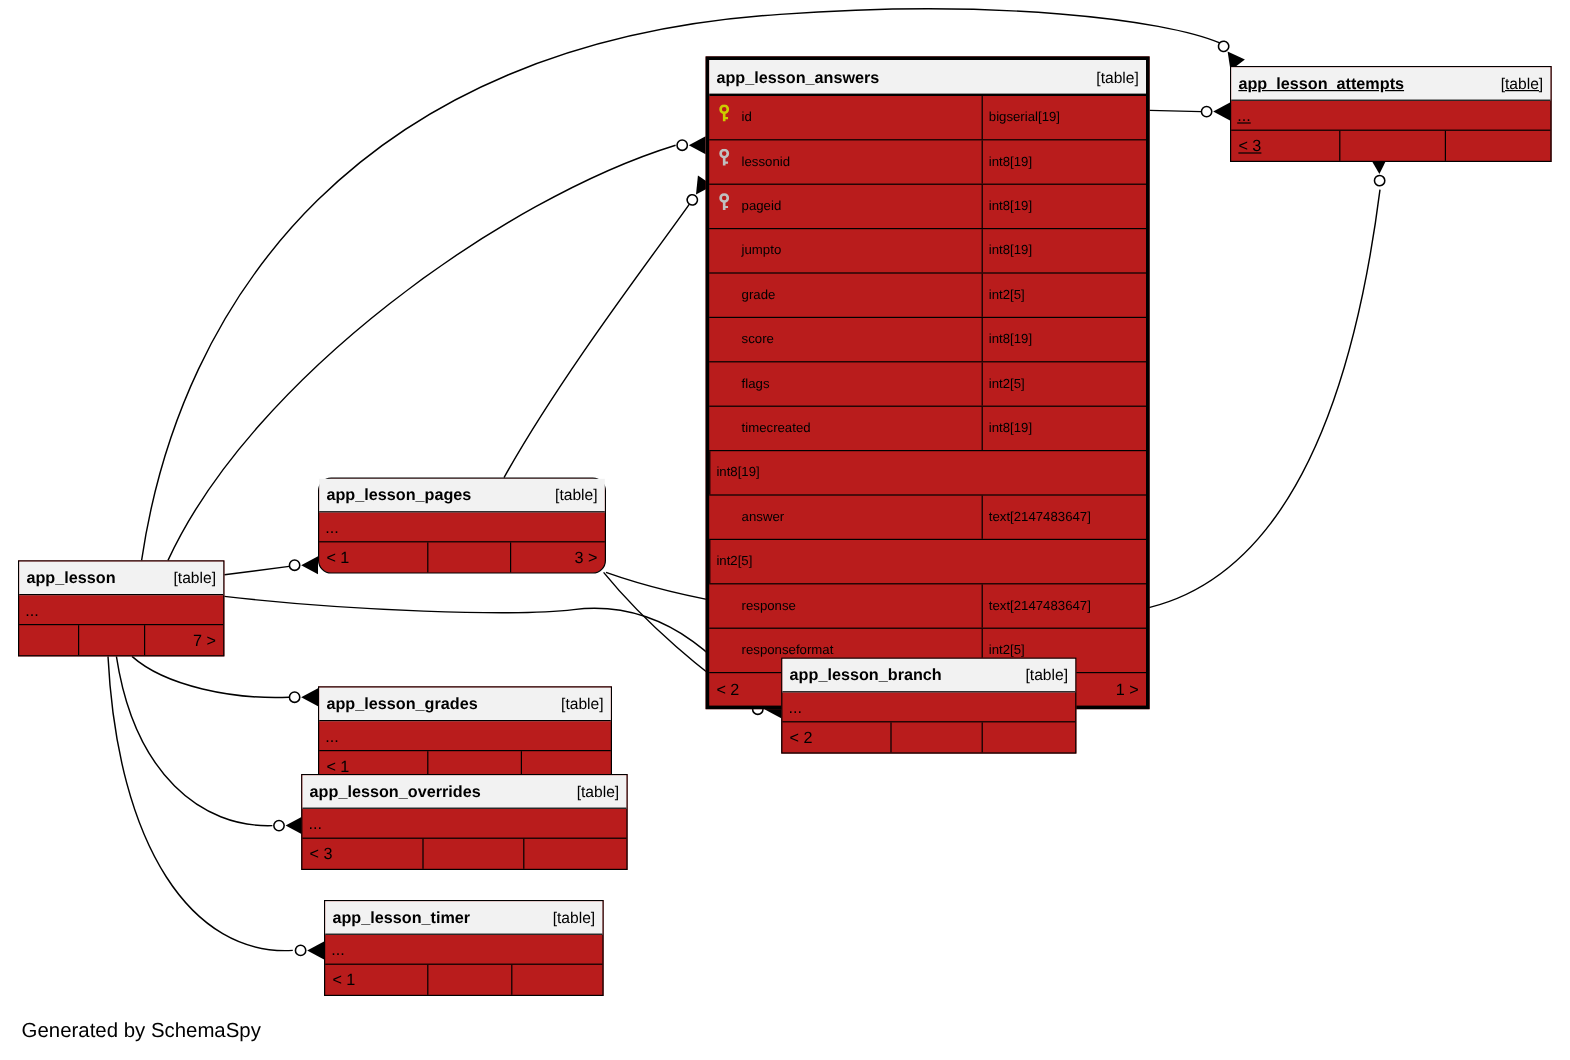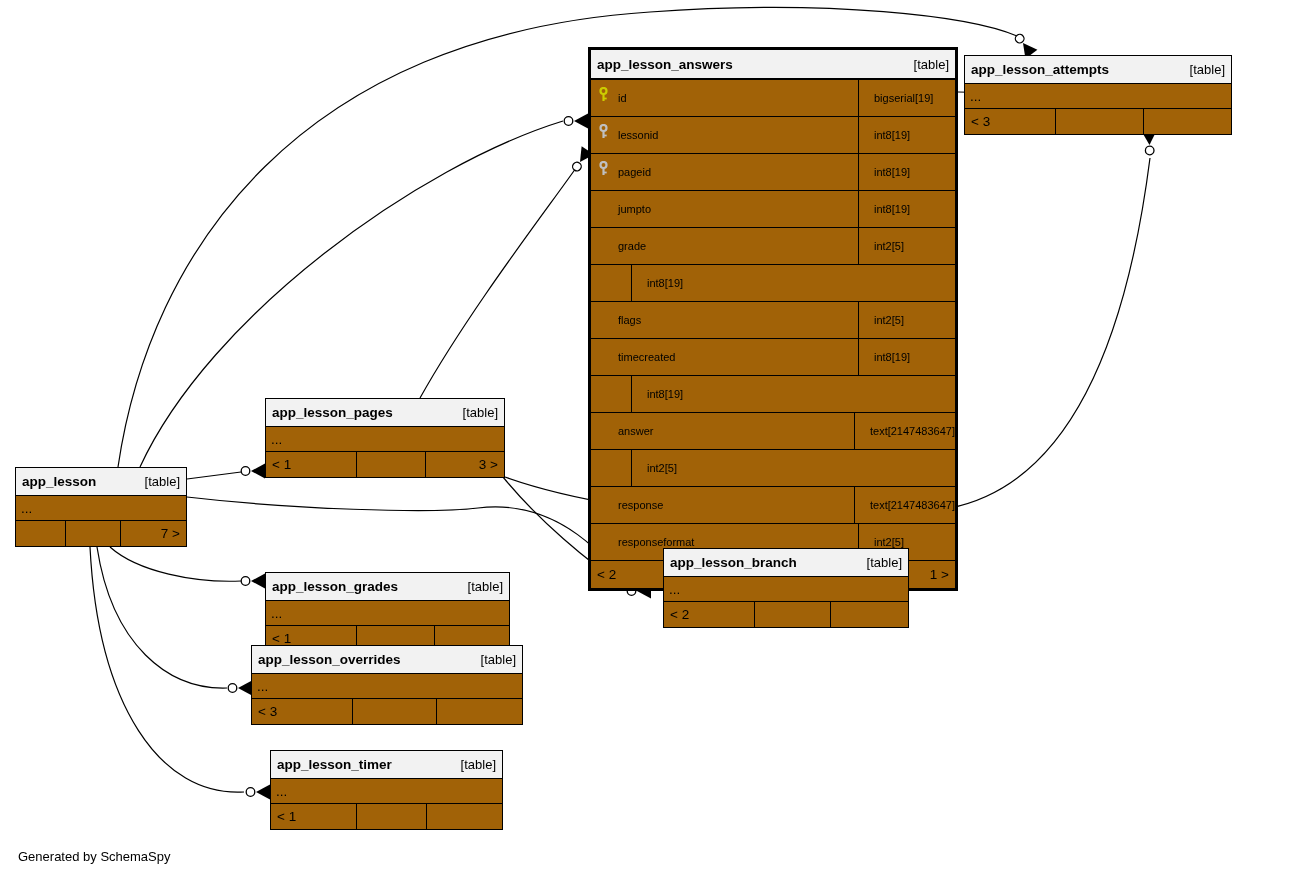--- a/index.html
+++ b/index.html
@@ -2,39 +2,39 @@
 <html><head>
 <meta charset="utf-8">
 <style>
   html,body{margin:0;padding:0;background:#fff;}
   .stage{position:relative;width:1308px;height:883px;background:#ffffff;overflow:hidden;
          font-family:"Liberation Sans","DejaVu Sans",sans-serif;color:#000;}
   svg.edges{position:absolute;left:0;top:0;z-index:1;}
   svg.edges path.rel{fill:none;stroke:#000;stroke-width:1.2px;}
   svg.edges polygon.crow{fill:#000;stroke:none;}
   svg.edges circle.dot{fill:#fff;stroke:#000;stroke-width:1.3px;}
-  .tbl{position:absolute;background:#a16207;border:1.6px solid #000;z-index:2;box-sizing:border-box;}
+  .tbl{position:absolute;background:#b91c1c;border:1.6px solid #000;z-index:2;box-sizing:border-box;}
   .tbl.emph{border:3px solid #000;}
   .tbl-head{display:flex;justify-content:space-between;align-items:center;background:#f2f2f2;
             border-bottom:1.6px solid #000;padding:0 6px;height:28px;box-sizing:border-box;}
   .emph .tbl-head{height:30px;border-bottom:2px solid #000;}
   .tname{font-weight:bold;font-size:13.5px;white-space:nowrap;}
   .ttag{font-size:13px;padding-left:10px;white-space:nowrap;}
   .trow{display:flex;height:37px;border-bottom:1.5px solid #000;font-size:11px;align-items:stretch;box-sizing:border-box;}
   .cname{width:227px;position:relative;padding-left:27px;display:flex;align-items:center;box-sizing:border-box;}
-  .ctype{flex:1;border-left:1.5px solid #000;padding-left:15px;display:flex;align-items:center;box-sizing:border-box;margin-left:40px;}
+  .ctype{flex:1;border-left:1.5px solid #000;padding-left:5px;display:flex;align-items:center;box-sizing:border-box;}
   .key{position:absolute;left:7px;top:7px;line-height:0;}
   .tbl-ellipsis{height:25px;font-size:13.5px;padding:0 5px;border-bottom:1.5px solid #000;
                 box-sizing:border-box;display:flex;align-items:center;}
   .tbl-foot{display:flex;height:25px;font-size:13.5px;}
   .emph .tbl-foot{height:27px;}
   .fcell{box-sizing:border-box;padding:2px 6px;display:flex;align-items:center;}
   .fcell.mid,.fcell.right{border-left:1.5px solid #000;}
   .fcell.right{justify-content:flex-end;}
-  .gen-note{position:absolute;left:18px;top:849px;font-size:13px;z-index:2;}
+  .gen-note{position:absolute;left:18px;top:849px;font-size:17px;z-index:2;}
 </style>
 </head>
 <body>
 
 <div class="stage">
 
   <svg class="edges" width="1308" height="883" viewBox="0 0 1308 883">
 
     <g>
       <path class="rel" d="M 118,467 C 150,250 300,35 650,12 C 830,-1 970,16 1017,36"></path>
@@ -165,20 +165,23 @@
         </div>
       <div class="ctype">int8[19]</div>
     </div>
     <div class="trow">
       <div class="cname">
           <span>grade</span>
         </div>
       <div class="ctype">int2[5]</div>
     </div>
     <div class="trow">
+      <div class="cname">
+          <span>score</span>
+        </div>
       <div class="ctype">int8[19]</div>
     </div>
     <div class="trow">
       <div class="cname">
           <span>flags</span>
         </div>
       <div class="ctype">int2[5]</div>
     </div>
     <div class="trow">
       <div class="cname">
@@ -210,34 +213,34 @@
         </div>
       <div class="ctype">int2[5]</div>
     </div>
     <div class="tbl-foot">
       <span class="fcell left" style="width:35%">&lt; 2</span>
       <span class="fcell mid" style="width:30%"></span>
       <span class="fcell right" style="width:35%">1 &gt;</span>
     </div>
   </div>
 
-  <div class="tbl" style="left:964px;top:55px;width:268px;">
+  <div class="tbl" style="left:1025px;top:55px;width:268px;text-decoration:underline;">
     <div class="tbl-head">
       <span class="tname">app_lesson_attempts</span>
       <span class="ttag">[table]</span>
     </div>
     <div class="tbl-ellipsis">...</div>
     <div class="tbl-foot">
       <span class="fcell left" style="width:34%">&lt; 3</span>
       <span class="fcell mid" style="width:33%"></span>
       <span class="fcell right" style="width:33%"></span>
     </div>
   </div>
 
-  <div class="tbl" style="left:265px;top:398px;width:240px;">
+  <div class="tbl" style="left:265px;top:398px;width:240px;border-radius:11px;">
     <div class="tbl-head">
       <span class="tname">app_lesson_pages</span>
       <span class="ttag">[table]</span>
     </div>
     <div class="tbl-ellipsis">...</div>
     <div class="tbl-foot">
       <span class="fcell left" style="width:38%">&lt; 1</span>
       <span class="fcell mid" style="width:29%"></span>
       <span class="fcell right" style="width:33%">3 &gt;</span>
     </div>
@@ -262,21 +265,21 @@
       <span class="ttag">[table]</span>
     </div>
     <div class="tbl-ellipsis">...</div>
     <div class="tbl-foot">
       <span class="fcell left" style="width:37%">&lt; 1</span>
       <span class="fcell mid" style="width:32%"></span>
       <span class="fcell right" style="width:31%"></span>
     </div>
   </div>
 
-  <div class="tbl" style="left:651px;top:548px;width:246px;margin-left:12px;">
+  <div class="tbl" style="left:651px;top:548px;width:246px;">
     <div class="tbl-head">
       <span class="tname">app_lesson_branch</span>
       <span class="ttag">[table]</span>
     </div>
     <div class="tbl-ellipsis">...</div>
     <div class="tbl-foot">
       <span class="fcell left" style="width:37%">&lt; 2</span>
       <span class="fcell mid" style="width:31%"></span>
       <span class="fcell right" style="width:32%"></span>
     </div>

